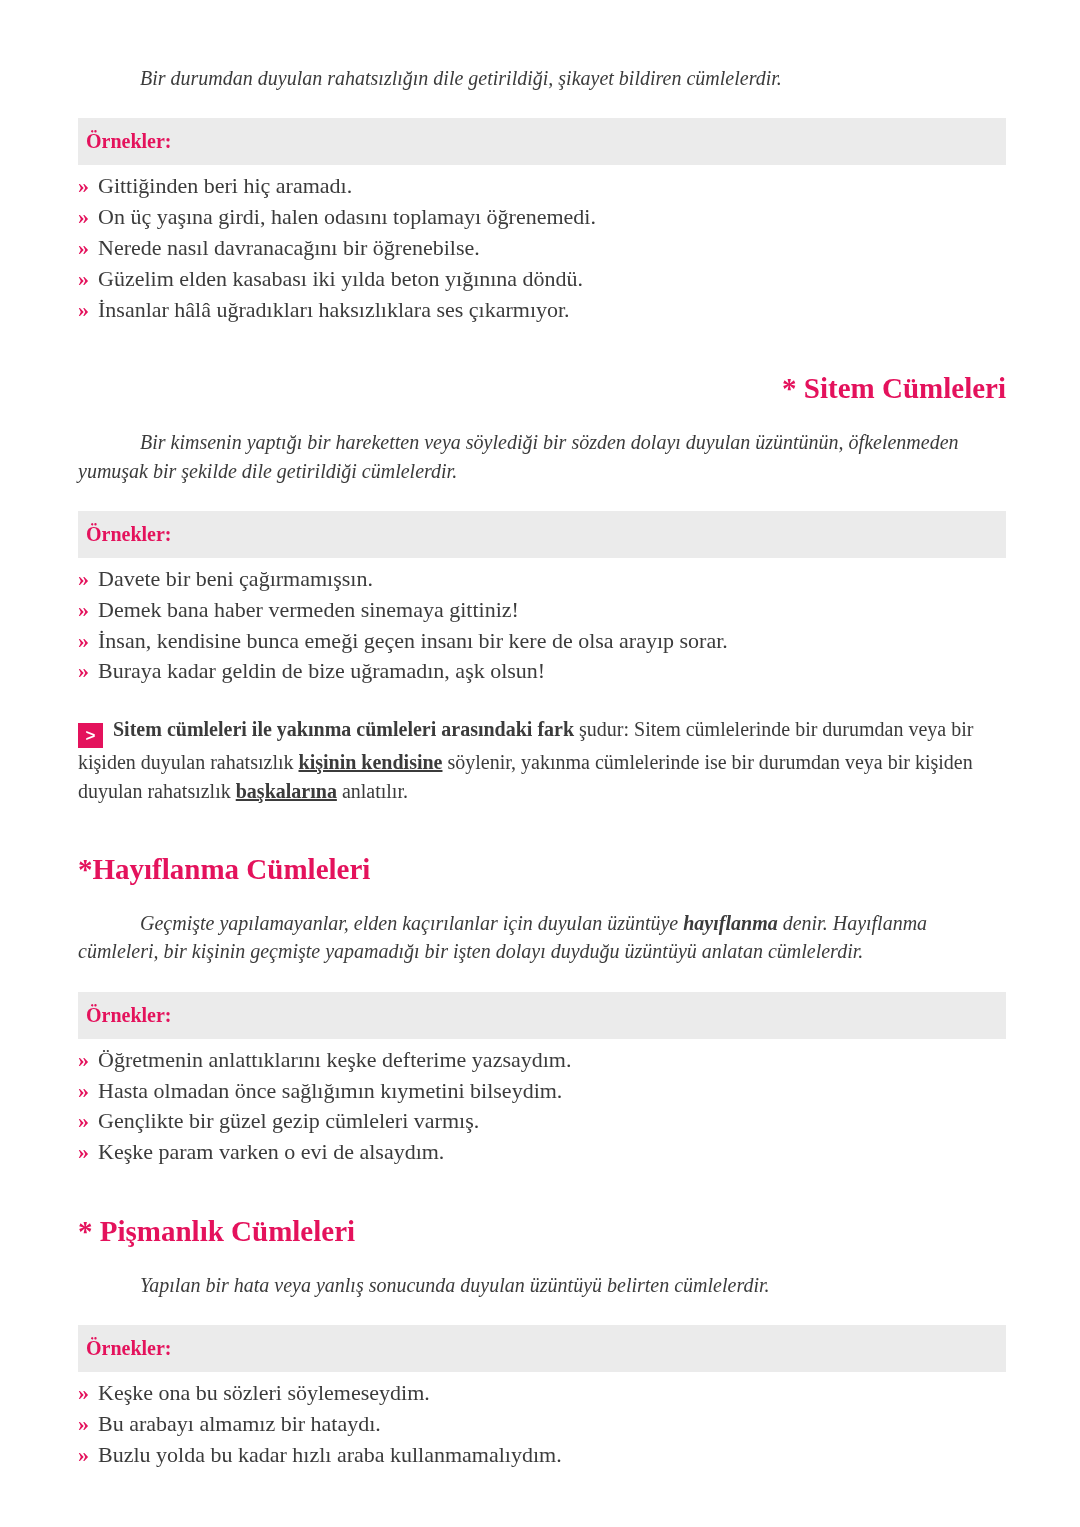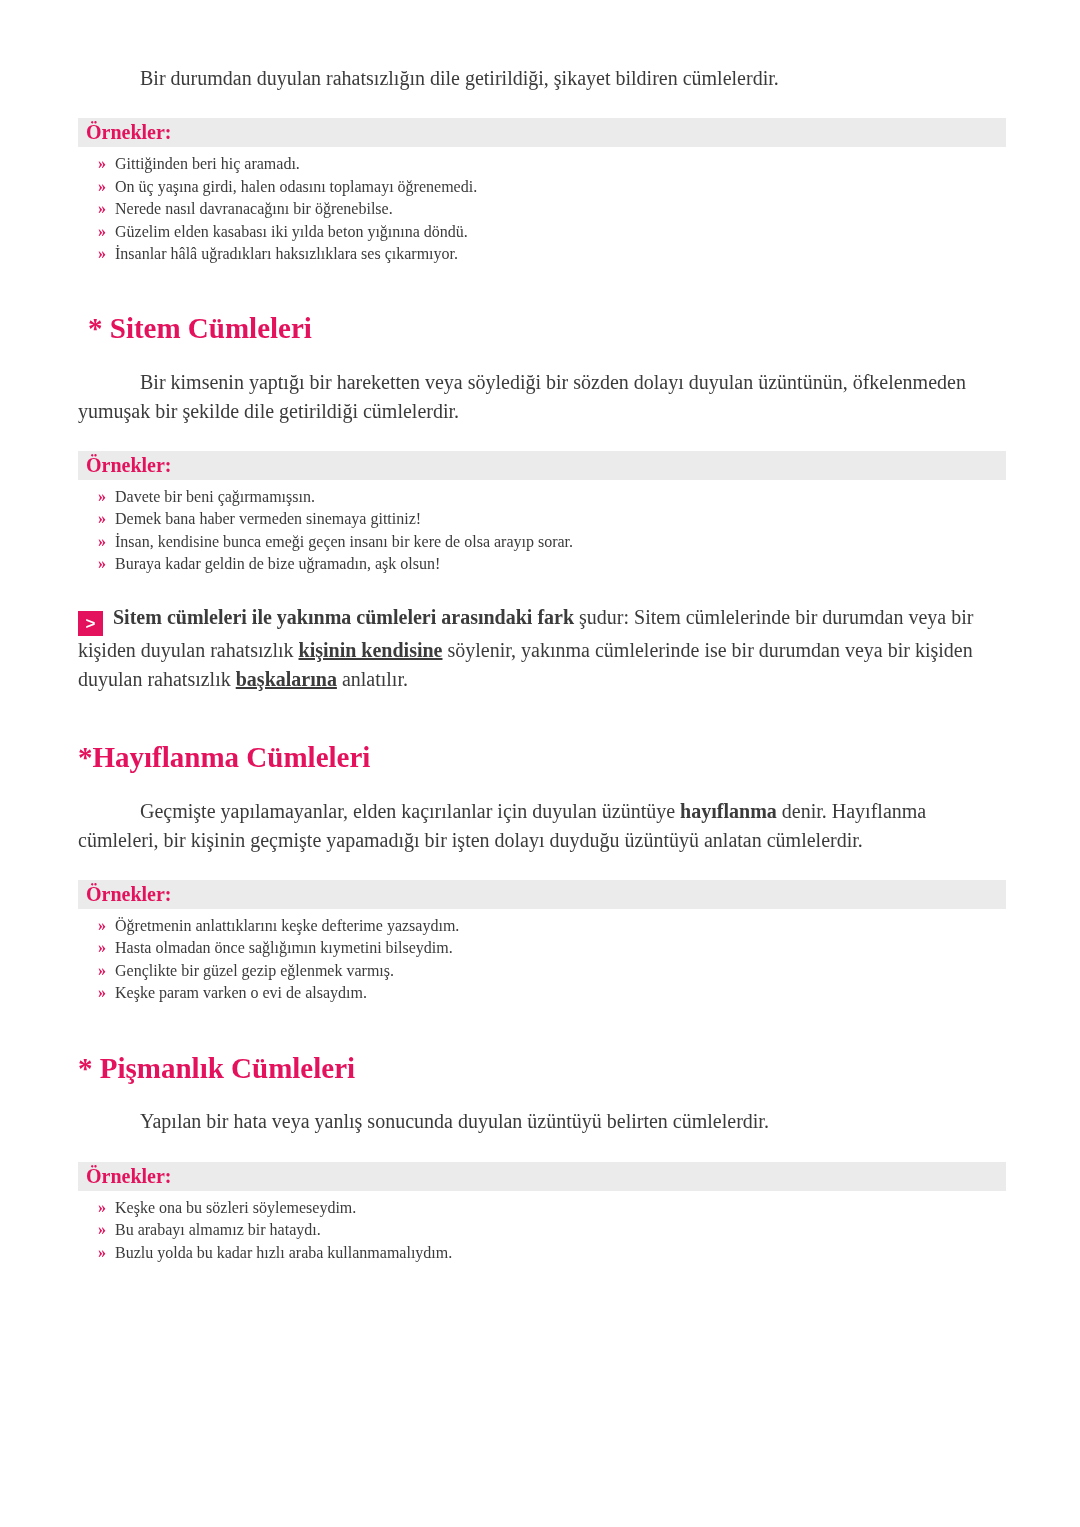--- a/index.html
+++ b/index.html
@@ -29,47 +29,47 @@
     margin: 10px 0 28px 0;
     line-height: 1.2;
   }
   .section-heading {
     color: var(--color-accent);
     font-size: 29px;
     font-weight: bold;
     margin: 46px 0 22px 0;
     line-height: 1.2;
   }
-  .section-heading.indent-sm { margin-left: 10px; }
+  .section-heading.indent-sm { margin-left: 10px; text-align: right; }
   .intro {
     font-size: 20px;
     line-height: 1.42;
     margin: 20px 0 26px 0;
     text-indent: 62px;
+    font-style: italic;
   }
   .examples-bar {
     background: var(--color-bar_bg);
-    padding: 3px 8px;
+    padding: 12px 8px;
     margin: 26px 0 6px 0;
   }
   .examples-label {
     color: var(--color-accent);
     font-weight: bold;
     font-size: 20px;
   }
   .example-list {
     list-style: none;
     margin: 0;
     padding: 0;
   }
   .example-item {
-    font-size: 16px;
+    font-size: 22px;
     line-height: 1.4;
     padding: 0;
-    margin-left: 20px;
   }
   .bullet {
     color: var(--color-accent);
     font-weight: bold;
     margin-right: 9px;
   }
   .note {
     font-size: 20px;
     line-height: 1.45;
     margin: 28px 0 32px 0;
@@ -129,21 +129,21 @@
 
   <section>
     <h2 class="section-heading">*Hayıflanma Cümleleri</h2>
     <p class="intro"><span>Geçmişte yapılamayanlar, elden kaçırılanlar için duyulan üzüntüye </span><span class="bold">hayıflanma</span><span> denir. Hayıflanma cümleleri, bir kişinin geçmişte yapamadığı bir işten dolayı duyduğu üzüntüyü anlatan cümlelerdir.</span></p>
     <div class="examples-bar">
       <span class="examples-label">Örnekler:</span>
     </div>
     <ul class="example-list">
       <li class="example-item"><span class="bullet">»</span><span>Öğretmenin anlattıklarını keşke defterime yazsaydım.</span></li>
       <li class="example-item"><span class="bullet">»</span><span>Hasta olmadan önce sağlığımın kıymetini bilseydim.</span></li>
-      <li class="example-item"><span class="bullet">»</span><span>Gençlikte bir güzel gezip eğlenmek varmış.</span></li>
+      <li class="example-item"><span class="bullet">»</span><span>Gençlikte bir güzel gezip cümleleri varmış.</span></li>
       <li class="example-item"><span class="bullet">»</span><span>Keşke param varken o evi de alsaydım.</span></li>
     </ul>
   </section>
 
   <section>
     <h2 class="section-heading">* Pişmanlık Cümleleri</h2>
     <p class="intro">Yapılan bir hata veya yanlış sonucunda duyulan üzüntüyü belirten cümlelerdir.</p>
     <div class="examples-bar">
       <span class="examples-label">Örnekler:</span>
     </div>

